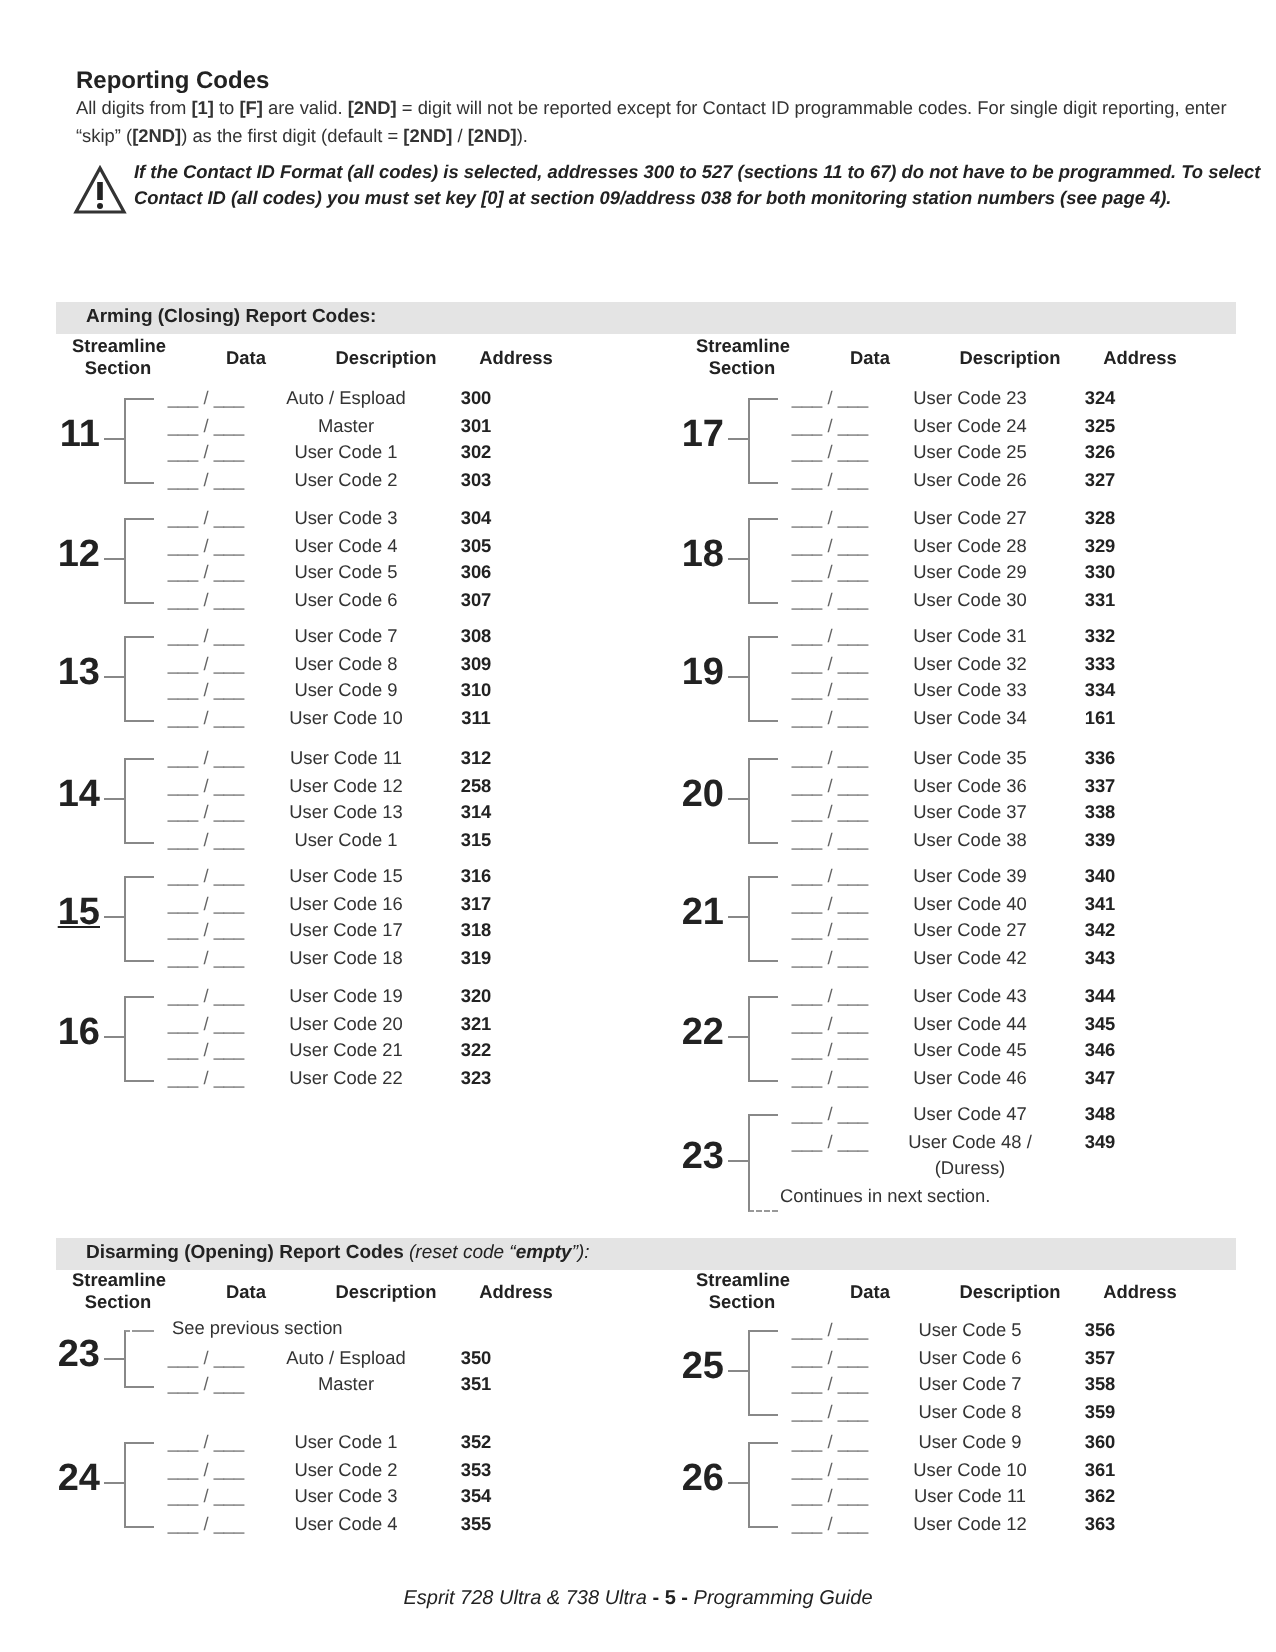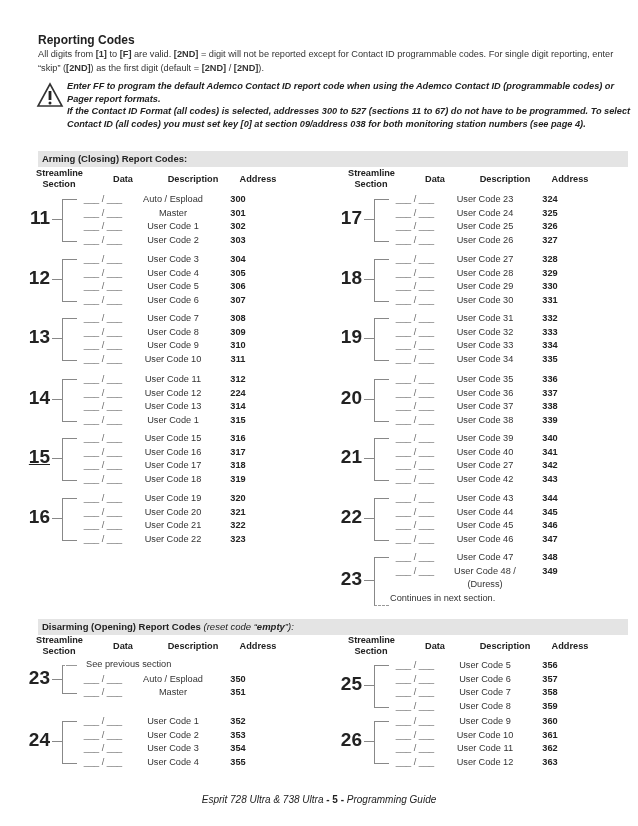--- a/index.html
+++ b/index.html
@@ -4,21 +4,21 @@
 <style>
   html, body { margin:0; padding:0; background:#fff; }
   body { width:638px; height:826px; position:relative; overflow:hidden;
          font-family:"Liberation Sans", sans-serif; color:#222; }
   .abs { position:absolute; }
   .title { left:38px; top:33px; font-size:12px; font-weight:bold; }
   .intro { left:38px; top:47px; width:580px; font-size:9.2px; line-height:14px; color:#333; }
   .intro b { font-weight:bold; }
   .warn-icon { left:36px; top:82px; width:28px; height:26px; }
   .note { left:67px; top:80px; width:565px; font-size:9.2px; line-height:12.5px; font-style:italic; font-weight:bold; color:#222; }
-  .bar { left:38px; width:590px; height:16px; background:#e4e4e4; font-size:9.5px; font-weight:bold; line-height:16px; padding-left:4px; box-sizing:border-box; }
+  .bar { left:28px; width:590px; height:16px; background:#e4e4e4; font-size:9.5px; font-weight:bold; line-height:16px; padding-left:15px; box-sizing:border-box; }
   .bar i { font-weight:normal;font-style:italic; }
   .bar i b { font-weight:bold; }
   .hdr { font-size:9.2px; font-weight:bold; text-align:center; line-height:11px; }
   .secnum { font-size:19px; font-weight:bold; width:34px; text-align:right; }
   .row { font-size:9.2px; height:13.5px; line-height:13.5px; }
   .data { width:50px; text-align:center; color:#666; }
   .desc { width:90px; text-align:center; color:#333; }
   .addr { width:40px; text-align:center; font-weight:bold; }
   .bracket { border:1px solid #888; border-right:none; width:14px; }
   .tick { height:1px; background:#888; width:10px; }
@@ -33,21 +33,20 @@
 <div class="abs intro">
   <span>All digits from </span><b>[1]</b><span> to </span><b>[F]</b><span> are valid. </span><b>[2ND]</b><span> = digit will not be reported except for Contact ID programmable codes. For single digit reporting, enter “skip” (</span><b>[2ND]</b><span>) as the first digit (default = </span><b>[2ND]</b><span> / </span><b>[2ND]</b><span>).</span>
 </div>
 
 <svg class="abs warn-icon" viewBox="0 0 28 26">
   <polygon points="14,2 26,24 2,24" fill="#fff" stroke="#333" stroke-width="1.6"></polygon>
   <rect x="12.6" y="9" width="2.8" height="9" fill="#222"></rect>
   <circle cx="14" cy="21" r="1.5" fill="#222"></circle>
 </svg>
 <div class="abs note">
-  <div>Enter FF to program the default Ademco Contact ID report code when using the Ademco Contact ID (programmable codes) or Pager report formats.</div>
   <div>If the Contact ID Format (all codes) is selected, addresses 300 to 527 (sections 11 to 67) do not have to be programmed. To select Contact ID (all codes) you must set key [0] at section 09/address 038 for both monitoring station numbers (see page 4).</div>
 </div>
 
 <div class="abs bar" style="top:151px;">Arming (Closing) Report Codes:</div>
 <div id="arming-area">
     <div class="abs hdr" style="left:36px;top:168px;width:46px;">
       <div>Streamline</div>
       <div>Section</div>
     </div>
     <div class="abs hdr" style="left:98px;top:174px;width:50px;">Data</div>
@@ -130,21 +129,21 @@
     <div class="abs tick" style="left:52px;top:338.25px;"></div>
     <div class="abs secnum" style="left:16px;top:326.25px;">13</div>
     <div class="abs row" style="left:78px;top:373px;display:flex;">
       <div class="data">___ / ___</div>
       <div class="desc">User Code 11</div>
       <div class="addr">312</div>
     </div>
     <div class="abs row" style="left:78px;top:386.5px;display:flex;">
       <div class="data">___ / ___</div>
       <div class="desc">User Code 12</div>
-      <div class="addr">224</div>
+      <div class="addr">258</div>
     </div>
     <div class="abs row" style="left:78px;top:400px;display:flex;">
       <div class="data">___ / ___</div>
       <div class="desc">User Code 13</div>
       <div class="addr">314</div>
     </div>
     <div class="abs row" style="left:78px;top:413.5px;display:flex;">
       <div class="data">___ / ___</div>
       <div class="desc">User Code 1</div>
       <div class="addr">315</div>
@@ -255,21 +254,21 @@
       <div class="addr">333</div>
     </div>
     <div class="abs row" style="left:390px;top:339px;display:flex;">
       <div class="data">___ / ___</div>
       <div class="desc">User Code 33</div>
       <div class="addr">334</div>
     </div>
     <div class="abs row" style="left:390px;top:352.5px;display:flex;">
       <div class="data">___ / ___</div>
       <div class="desc">User Code 34</div>
-      <div class="addr">335</div>
+      <div class="addr">161</div>
     </div>
     <div class="abs bracket" style="left:374px;top:318px;height:40.5px;"></div>
     <div class="abs tick" style="left:364px;top:338.25px;"></div>
     <div class="abs secnum" style="left:328px;top:326.25px;">19</div>
     <div class="abs row" style="left:390px;top:373px;display:flex;">
       <div class="data">___ / ___</div>
       <div class="desc">User Code 35</div>
       <div class="addr">336</div>
     </div>
     <div class="abs row" style="left:390px;top:386.5px;display:flex;">

